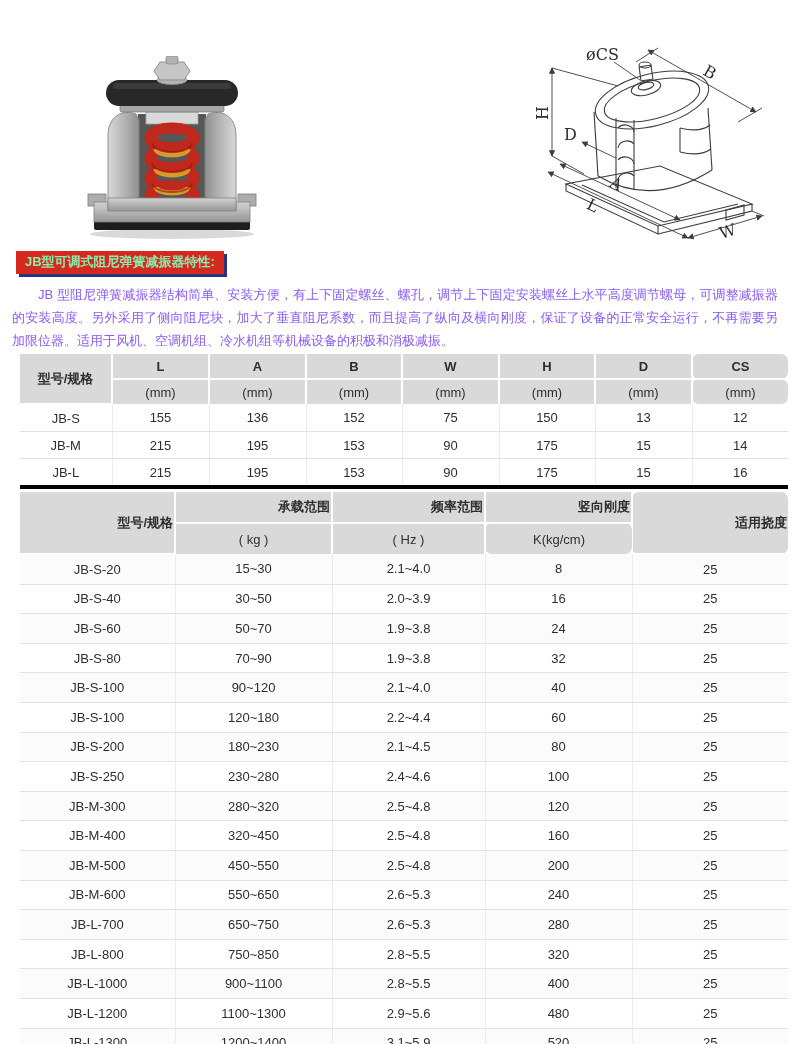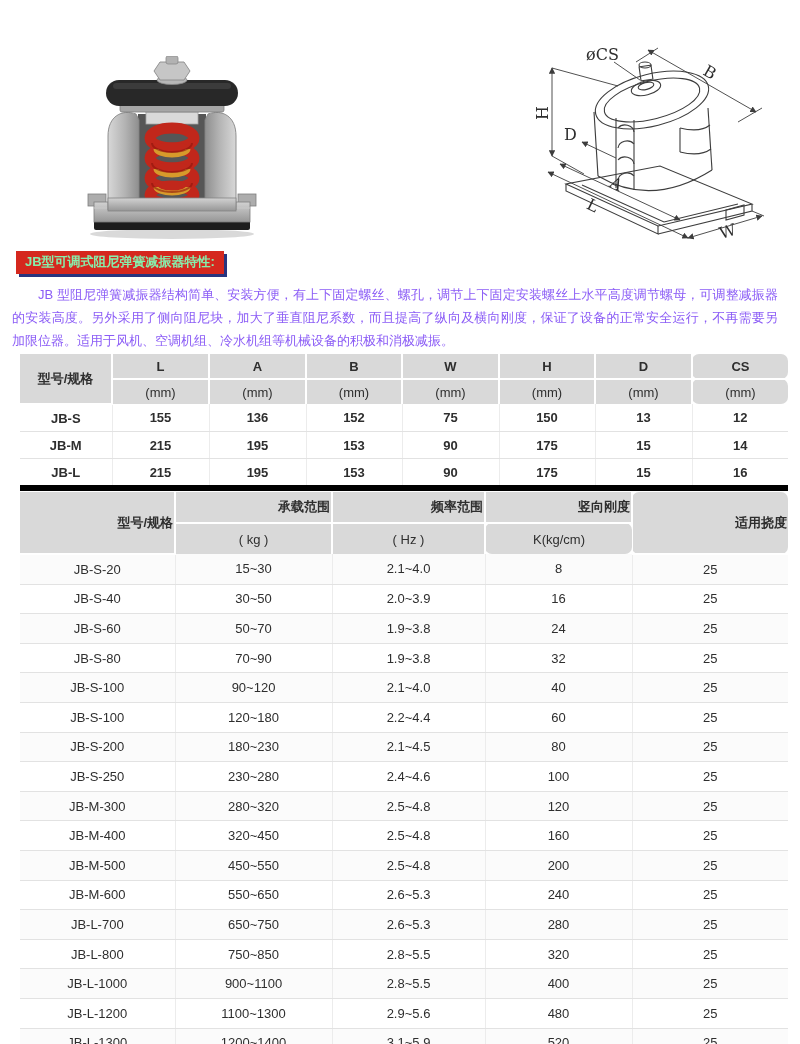--- a/index.html
+++ b/index.html
@@ -27,27 +27,27 @@
   table{border-collapse:collapse;table-layout:fixed;position:absolute;left:20px;width:768px;}
   th,td{text-align:center;vertical-align:middle;overflow:hidden;white-space:nowrap;}
   thead th{background:#d9d9d9;color:#2e2e2e;font-size:13px;font-weight:bold;
            border-right:2px solid #fff;}
   thead th:last-child{border-right:none;border-radius:7px;}
   thead tr.subrow th{font-weight:normal;}
   thead tr.toprow th{border-bottom:2px solid #fff;}
   tbody td{background:#fff;font-size:13px;color:#2e2e2e;
            border-bottom:1px solid #e2e2e2;border-right:1px solid #ececec;}
   tbody td:last-child{border-right:none;}
-  tbody tr:last-child td{border-bottom:6px solid #000000;}
+  tbody tr:last-child td{border-bottom:4px solid #000000;}
 
   
   .dim-table{top:354px;}
   .dim-table thead tr.toprow th{height:22px;}
   .dim-table thead tr.subrow th{height:22px;}
-  .dim-table tbody td{height:24px;font-weight:bold;}
+  .dim-table tbody td{height:24px;}
 
   
   .spec-table{top:492px;}
   .spec-table thead tr.toprow th{height:28px;text-align:right;}
   .spec-table thead tr.subrow th{height:28px;margin-top:18px;}
   .spec-table tbody td{height:26.6px;}
   .spec-table tbody tr:nth-child(odd) td{background:#fbfbfb;}
 </style>
 </head>
 <body>

